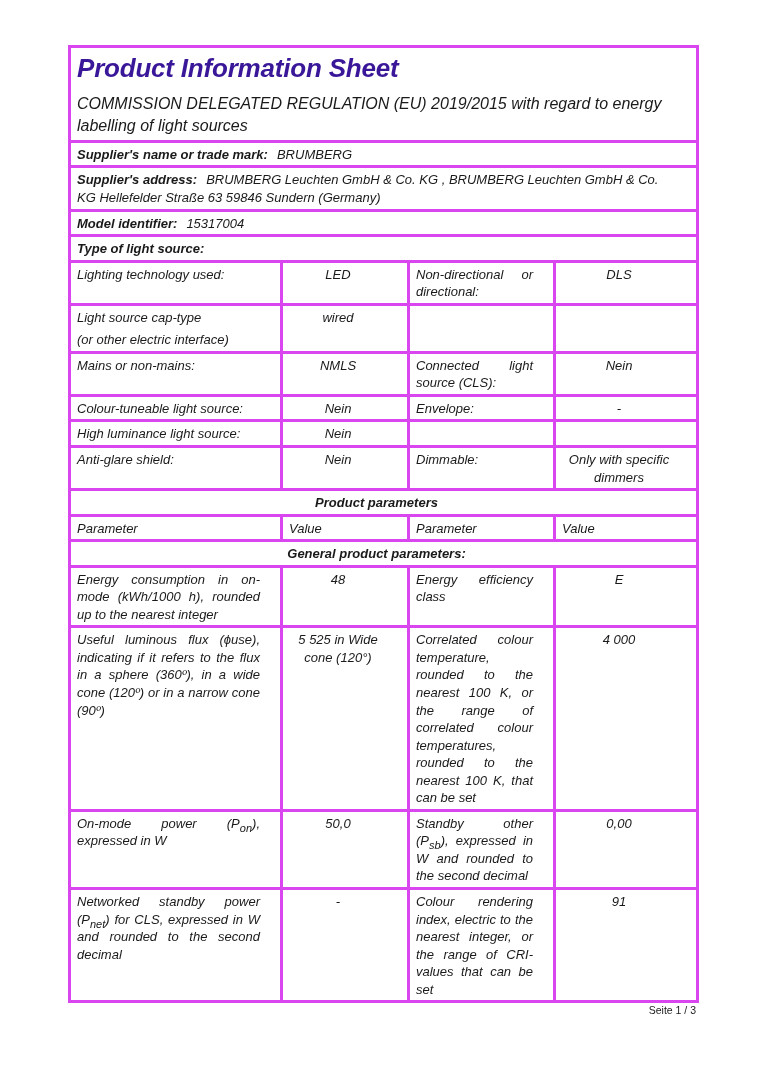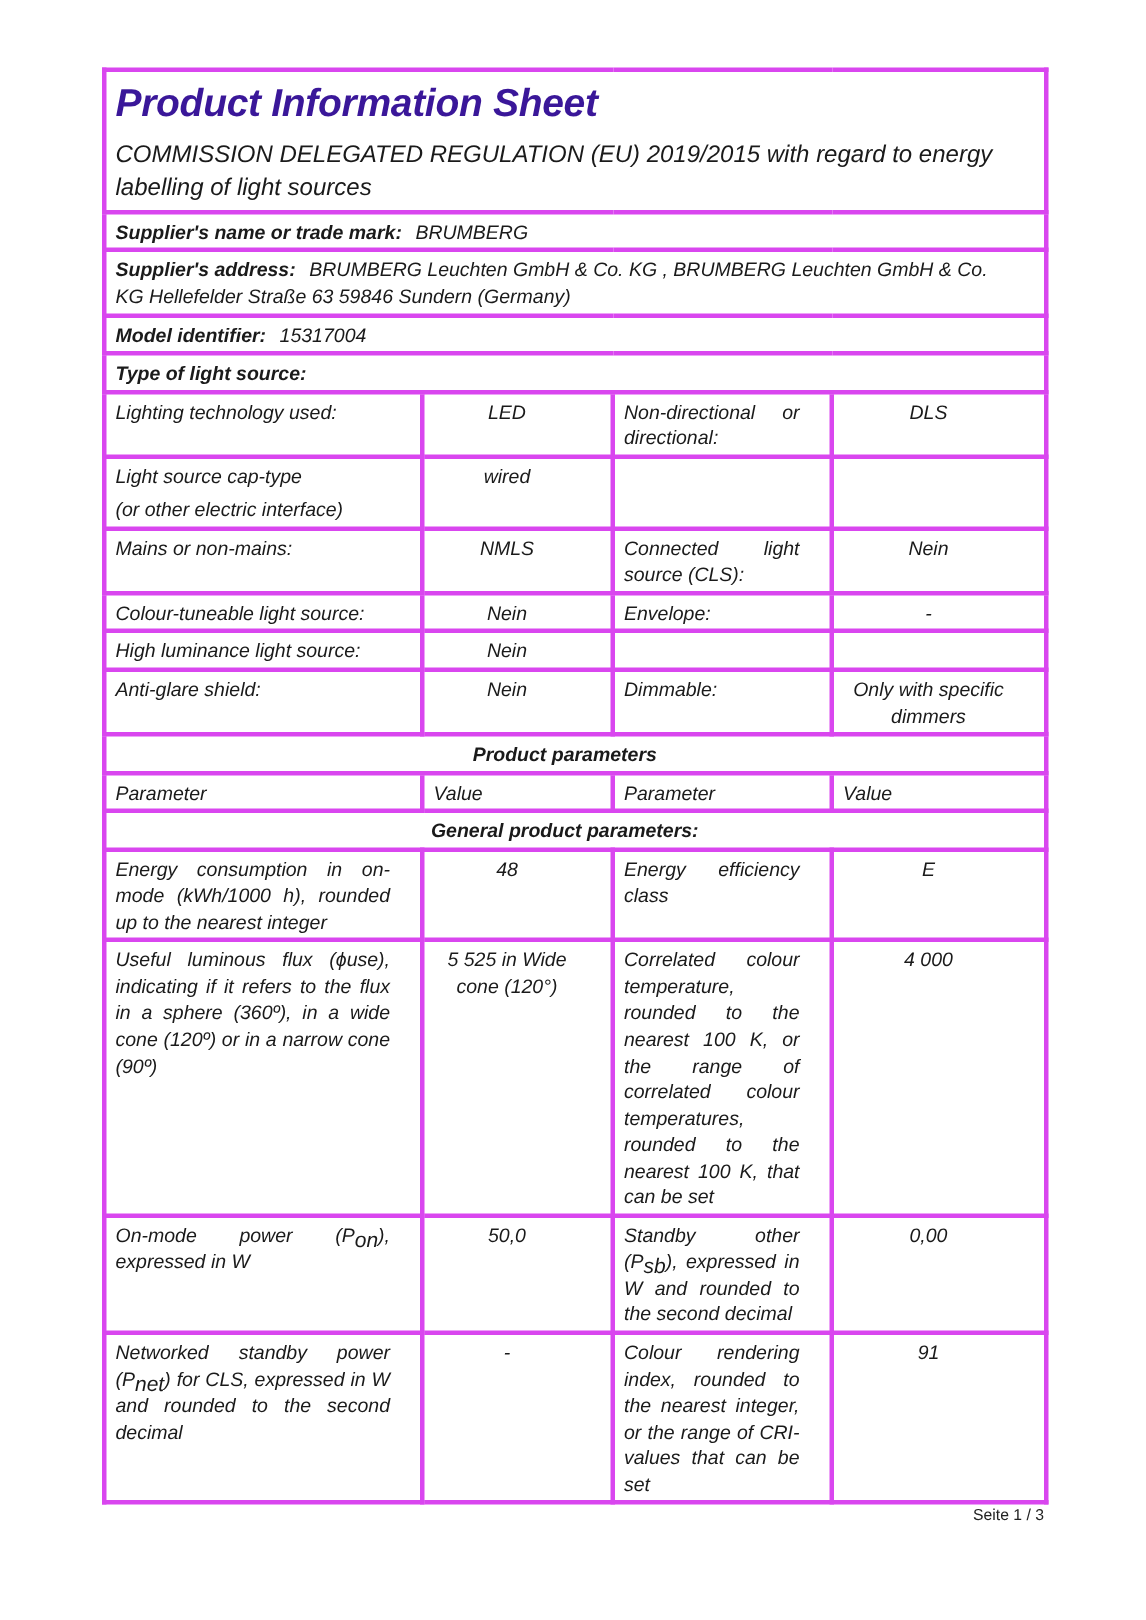--- a/index.html
+++ b/index.html
@@ -39,21 +39,21 @@
     color: #3a1799;
   }
   .reg { font-size: 16px; line-height: 1.4; }
   td.info { padding: 5px 6px 5px 6px; }
   .lbl { font-weight: bold; margin-right: 9px; }
   td.sec { text-align: center; font-weight: bold; padding: 4px 6px 3px 6px; }
   td.p { text-align: justify; }
   td.v { text-align: center; }
   .line2 { margin-top: 5px; }
   .line2:empty { display: none; }
-  sub { font-size: 14px; line-height: 0; }
+  sub { font-size: 11px; line-height: 0; }
   sub:empty { display: none; }
   .footer {
     position: absolute;
     top: 1004px;
     left: 68px;
     width: 628px;
     text-align: right;
     font-size: 10.5px;
     color: #222222;
   }
@@ -164,20 +164,20 @@
     </tr>
     <tr>
       <td class="p"><span>On-mode power (P</span><sub>on</sub><span>), expressed in W</span></td>
       <td class="v">50,0</td>
       <td class="p"><span>Standby other (P</span><sub>sb</sub><span>), expressed in W and rounded to the second decimal</span></td>
       <td class="v">0,00</td>
     </tr>
     <tr>
       <td class="p"><span>Networked standby power (P</span><sub>net</sub><span>) for CLS, expressed in W and rounded to the second decimal</span></td>
       <td class="v">-</td>
-      <td class="p"><span>Colour rendering index, rounded to the nearest integer, or the range of CRI-values that can be set</span><span></span></td>
+      <td class="p"><span>Colour rendering index, electric to the nearest integer, or the range of CRI-values that can be set</span><span></span></td>
       <td class="v">91</td>
     </tr>
   </tbody>
     </table>
 
   <div class="footer">Seite 1 / 3</div>
 </div>
 
 </body></html>

